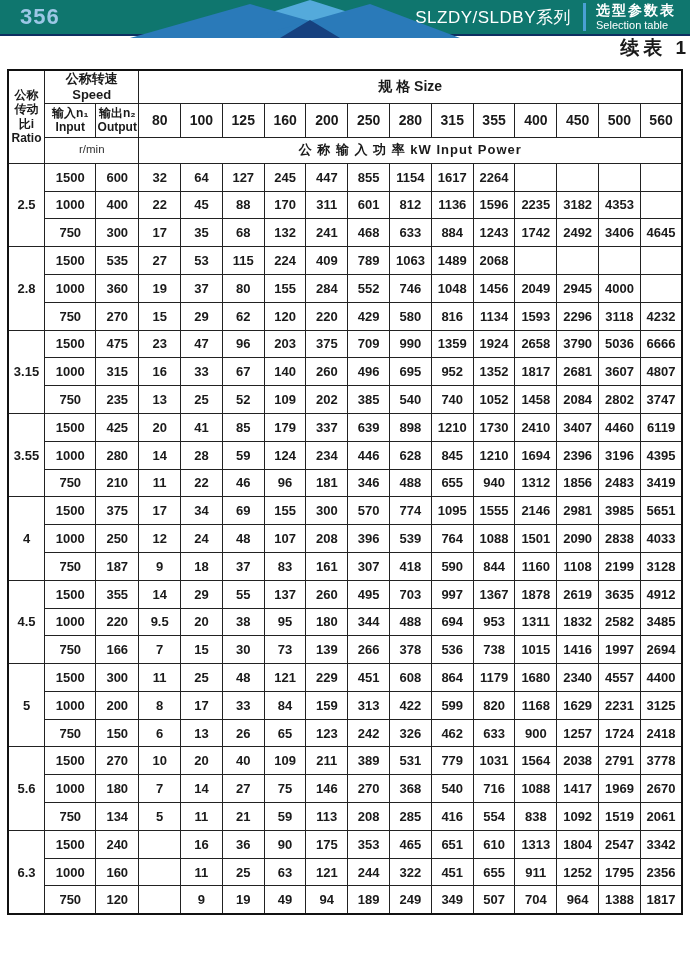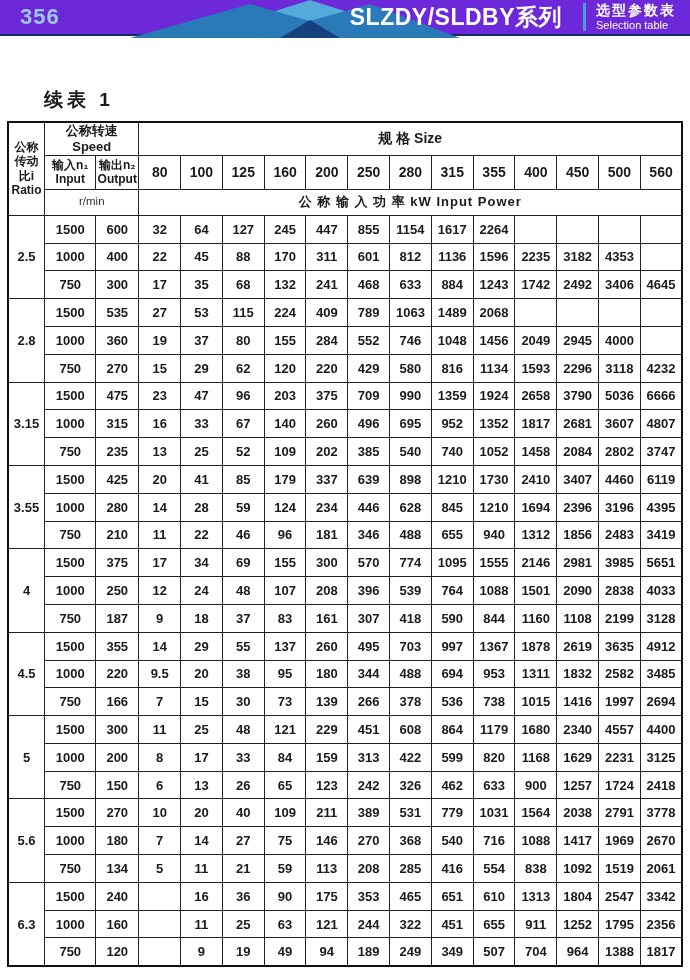--- a/index.html
+++ b/index.html
@@ -3,40 +3,40 @@
 <meta charset="utf-8">
 <style>
   html,body{margin:0;padding:0;}
   body{
     width:690px;height:980px;background:#ffffff;overflow:hidden;
     font-family:"Liberation Sans","DejaVu Sans",sans-serif;
     color:#1a1a1a;position:relative;
   }
   
   .topbar{
-    height:36px;width:100%;background:#6d28d9;
+    height:36px;width:100%;background:#0f766e;
     display:flex;align-items:center;position:relative;
     border-bottom:2px solid #0e2f61;box-sizing:border-box;
   }
   .pagenum{
     color:#9cc7e6;font-size:22px;font-weight:600;letter-spacing:1px;
     margin-left:20px;z-index:2;
   }
   .deco{position:absolute;left:130px;top:0;width:330px;height:38px;z-index:1;}
   .spacer{flex:1;}
   .series{
-    color:#ffffff;font-size:23px;font-weight:bold;letter-spacing:0.5px;
-    z-index:2;margin-right:21px;
+    color:#ffffff;font-size:17px;font-weight:normal;letter-spacing:0.5px;
+    z-index:2;margin-right:12px;
   }
   .vdivider{width:3px;height:28px;background:#4aa0d4;margin-right:10px;z-index:2;}
   .subblock{margin-right:14px;z-index:2;line-height:1.1;}
   .sub-cn{color:#ffffff;font-size:14px;font-weight:bold;letter-spacing:2px;}
   .sub-en{color:#ffffff;font-size:11px;}
   
-  .titleblock{text-align:left;margin-top:52px;line-height:1.25;padding-left:44px;}
+  .titleblock{text-align:right;line-height:1.25;}
   .title-cn{font-size:19px;font-weight:bold;letter-spacing:4px;}
   .title-en{font-size:16px;font-weight:bold;}
   
   table{
     border-collapse:collapse;table-layout:fixed;
     margin:9px auto 0 auto;width:674px;
     border:2px solid #111;
   }
   th,td{
     border:1px solid #222;padding:0;text-align:center;vertical-align:middle;

